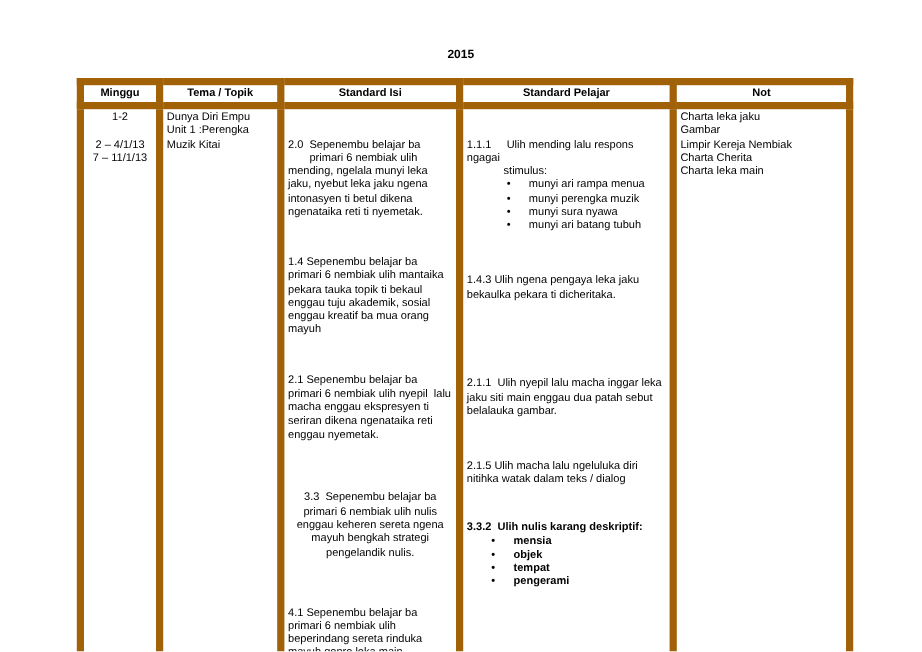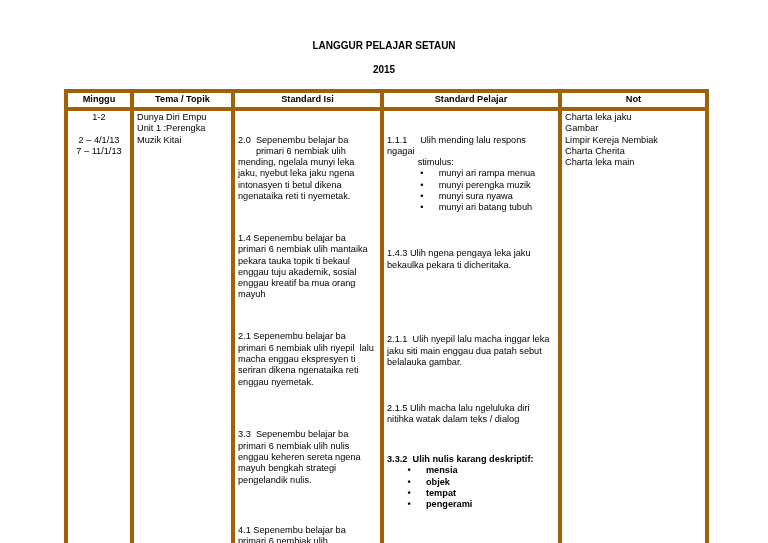--- a/index.html
+++ b/index.html
@@ -7,46 +7,45 @@
     width:768px; height:543px; background:#ffffff; position:relative;
     font-family:"Liberation Sans", sans-serif; color:#000; overflow:hidden;
   }
   .titles { text-align:center; padding-top:41px; margin-bottom:6px; }
   .title { font-weight:bold; font-size:10px; line-height:10px; margin-bottom:14px; }
   table.plan {
     border-collapse:collapse; table-layout:fixed;
     margin-left:64px; width:642px;
   }
   table.plan th, table.plan td {
-    border:4px solid #a16207; vertical-align:top;
+    border:6px solid #a16207; vertical-align:top;
     font-size:9.2px; line-height:11.3px; padding:1px 3px;margin-top:20px;
   }
   table.plan th { font-weight:bold; text-align:center; height:12px; padding:1px 2px; }
   .col-minggu { width:66px; }
   .col-tema   { width:101px; }
   .col-isi    { width:149px; }
   .col-pelajar{ width:178px; }
   .col-not    { width:147px; }
   tr.data-row td { height:350px; white-space:pre-wrap; }
   td.center { text-align:center; }
   .block { white-space:pre-wrap; }
   .mt6  { margin-top:6px;font-weight:bold; }
   .mt8  { margin-top:8px; }
   .mt12 { margin-top:12px; }
   .mt16 { margin-top:16px; }
-  .mt19 { margin-top:19px; }
+  .mt19 { margin-top:19px;text-align:center; }
   .mt41 { margin-top:41px; }
 </style>
 </head>
 <body>
 
 <div class="page">
 
   <div class="titles">
-    <div class="title">LANGGUR PELAJAR SETAUN</div>
     <div class="title">2015</div>
   </div>
 
   <table class="plan">
     <colgroup>
       <col class="col-minggu">
         <col class="col-tema">
         <col class="col-isi">
         <col class="col-pelajar">
         <col class="col-not">

